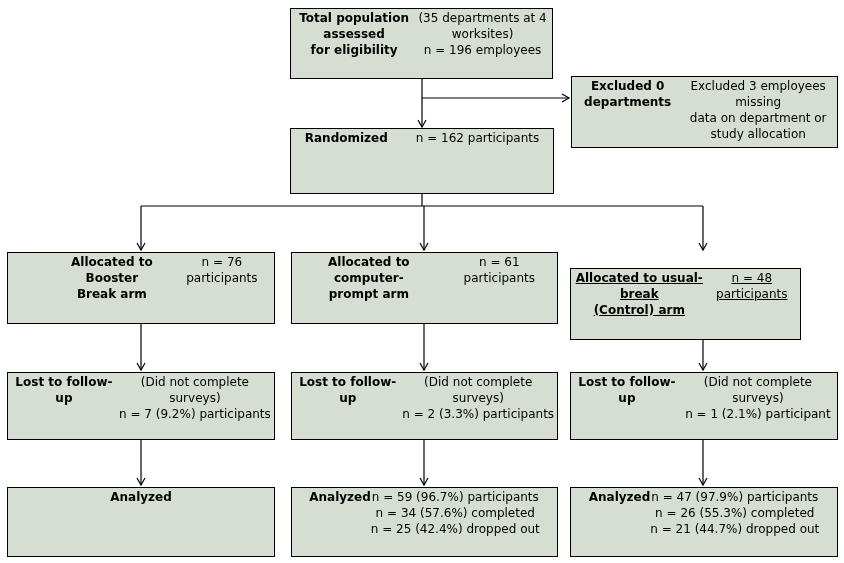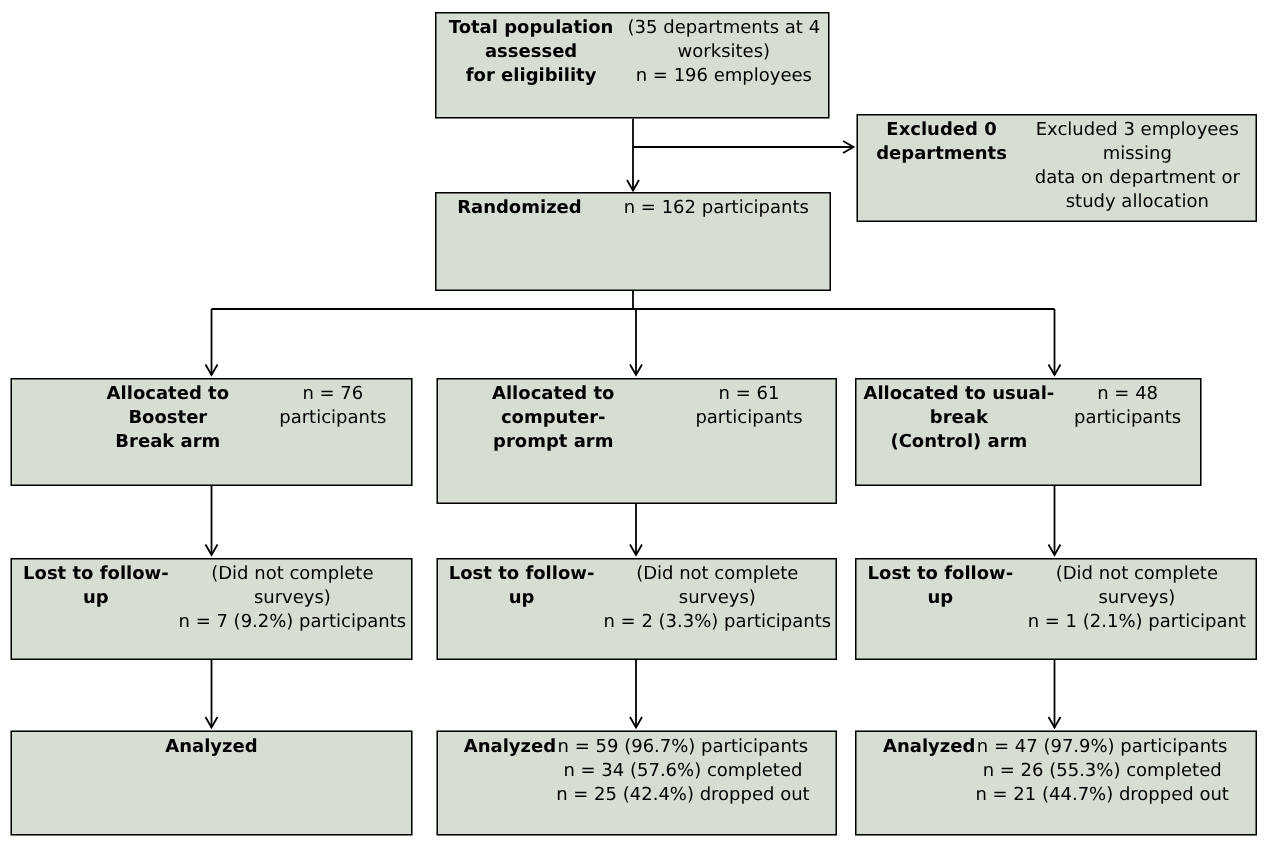--- a/index.html
+++ b/index.html
@@ -80,27 +80,27 @@
     <div class="title">Randomized</div>
     <div class="body">n = 162 participants</div>
   </div>
 
   <div class="box" style="left:7px;top:252px;width:268px;height:72px;padding-left:44px;">
     <div class="title">Allocated to Booster
 Break arm</div>
     <div class="body">n = 76 participants</div>
   </div>
 
-  <div class="box" style="left:291px;top:252px;width:267px;height:84px;">
+  <div class="box" style="left:291px;top:252px;width:267px;height:72px;">
     <div class="title">Allocated to computer-
 prompt arm</div>
     <div class="body">n = 61 participants</div>
   </div>
 
-  <div class="box" style="left:570px;top:252px;width:231px;height:72px;">
+  <div class="box" style="left:570px;top:268px;width:231px;height:72px;text-decoration:underline;">
     <div class="title">Allocated to usual-break
 (Control) arm</div>
     <div class="body">n = 48 participants</div>
   </div>
 
   <div class="box" style="left:7px;top:372px;width:268px;height:68px;">
     <div class="title">Lost to follow-up</div>
     <div class="body">(Did not complete surveys)
 n = 7 (9.2%) participants</div>
   </div>

